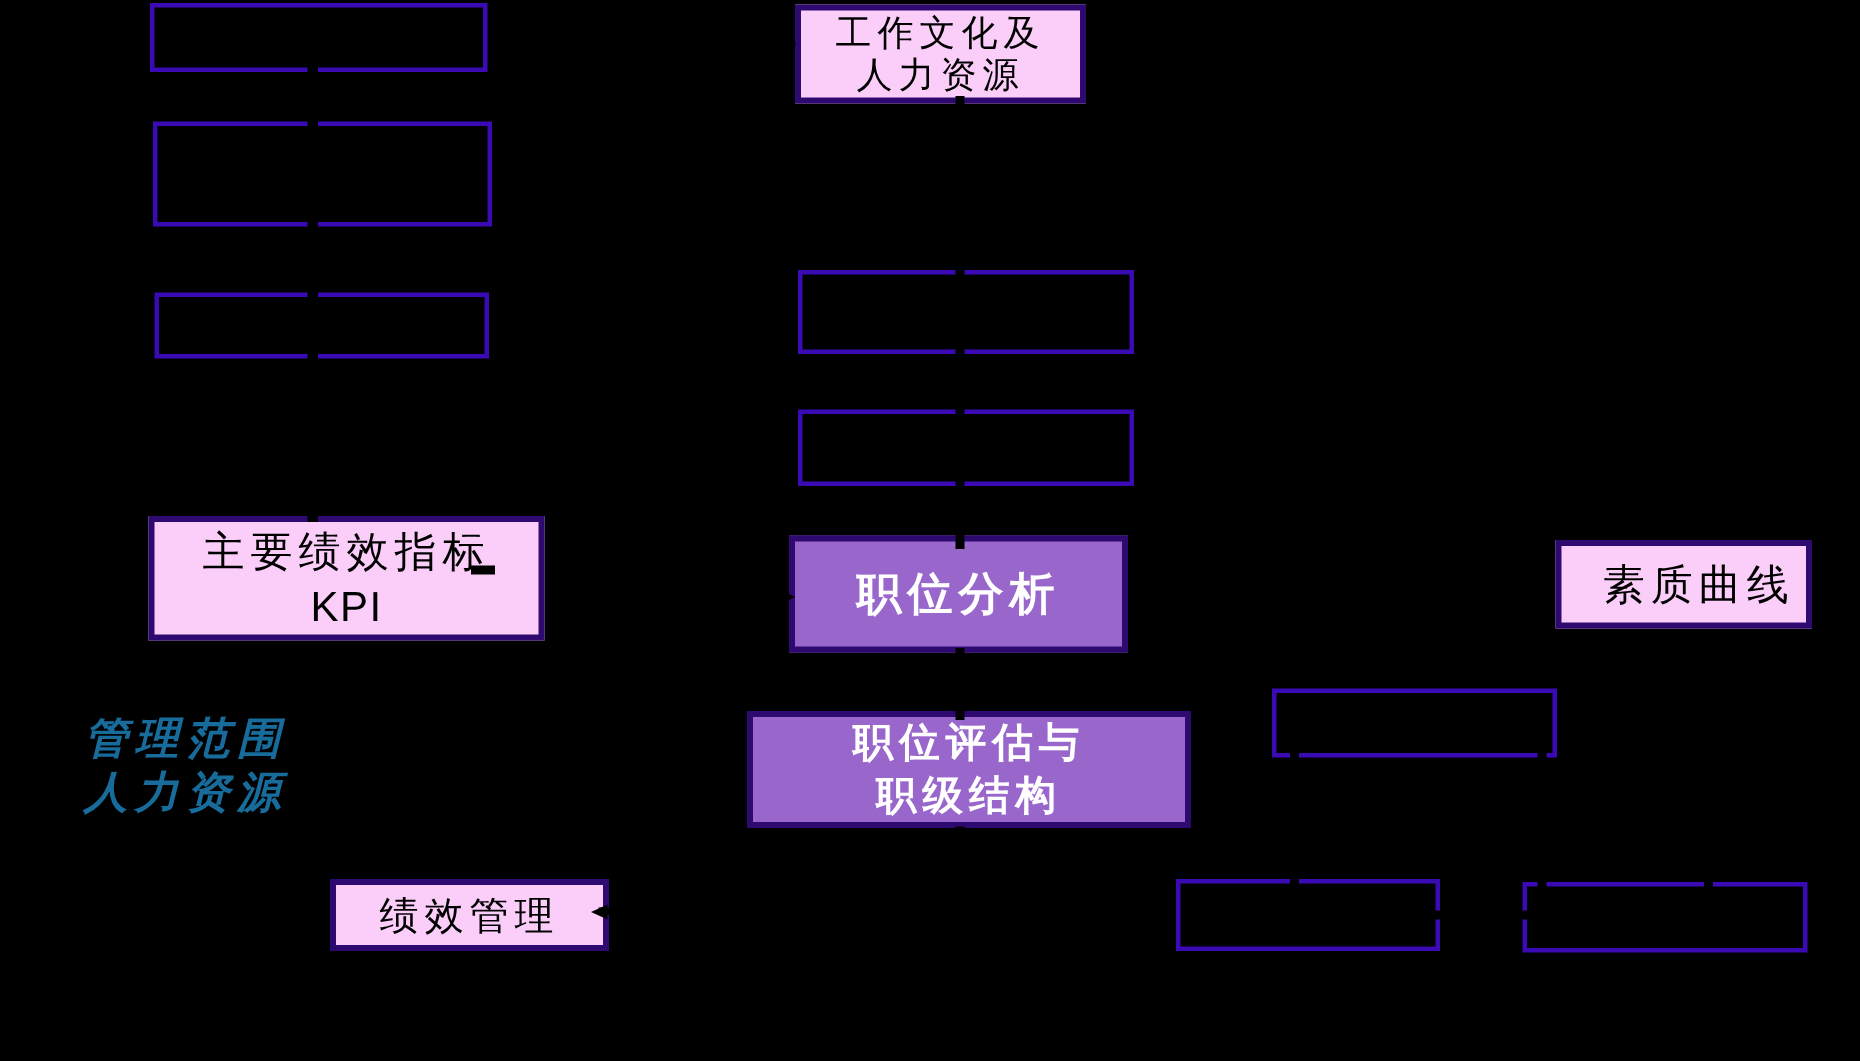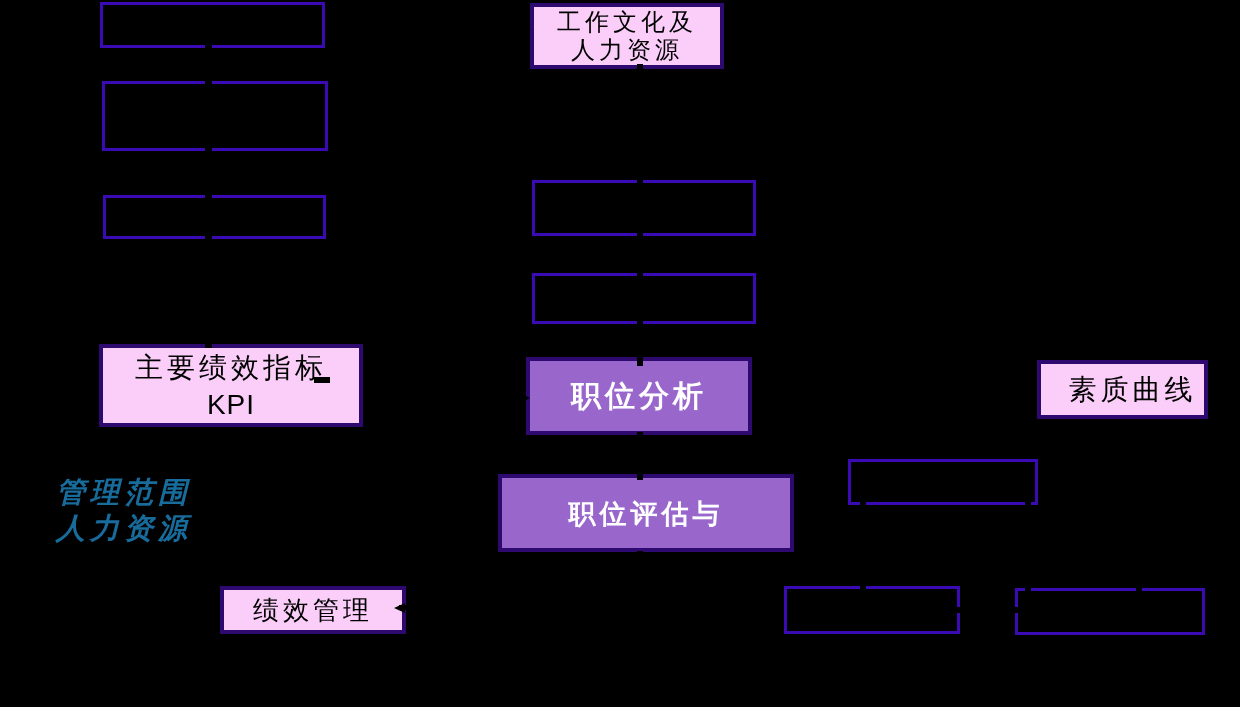--- a/index.html
+++ b/index.html
@@ -99,20 +99,21 @@
   <div class="box purple" style="left:526px; top:357px; width:226px; height:78px; font-size:30px;">
     <span class="line">职位分析</span>
   </div>
 
   <div class="box pink" style="left:220px; top:586px; width:186px; height:48px; font-size:26px;">
     <span class="line">绩效管理</span>
   </div>
 
   <div class="box purple" style="left:498px; top:474px; width:296px; height:78px; font-size:27px; line-height:35px;">
     <span class="line">职位评估与</span>
+    <span class="line">职级结构</span>
   </div>
 
 
   <div class="side-label">
     <div>管理范围</div>
     <div>人力资源</div>
   </div>
 
   <div class="connector" style="left:205px;  top:44px;  width:7px;  height:304px;"></div>
   <div class="connector" style="left:637px;  top:64px;  width:6px;  height:302px;"></div>

